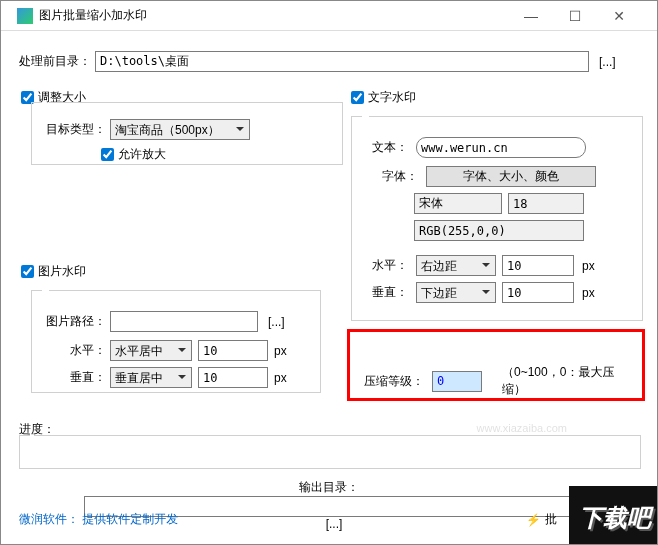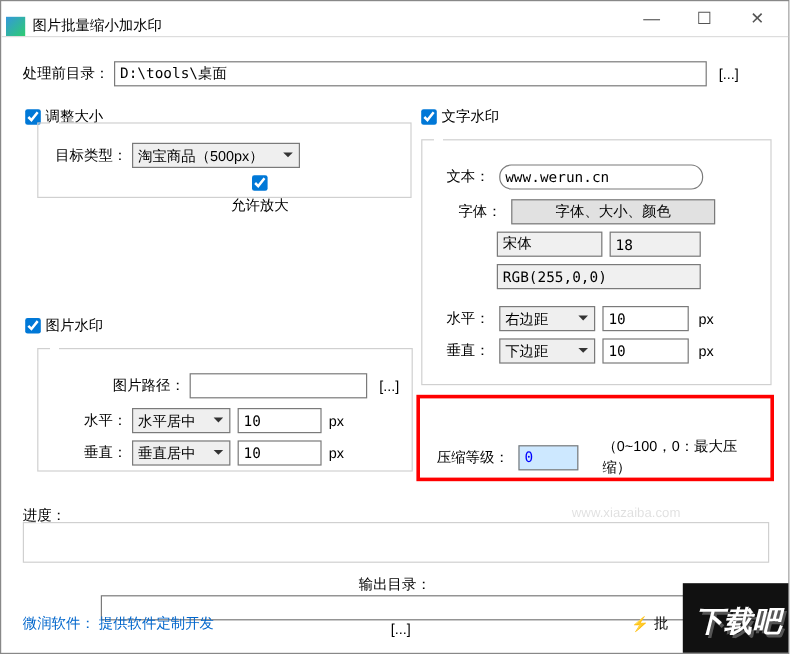--- a/index.html
+++ b/index.html
@@ -1,17 +1,17 @@
 <!DOCTYPE html>
 <html><head>
 <meta charset="utf-8">
 <style>
 * { box-sizing: border-box; margin: 0; padding: 0; }
 body { font-family: "Microsoft YaHei", SimSun, sans-serif; font-size: 12px; background: #fff; color: #000; }
-.titlebar { height: 30px; border-bottom: 1px solid #ddd; display: flex; align-items: flex-end; padding: 0 4px; }
+.titlebar { height: 30px; border-bottom: 1px solid #ddd; display: flex; align-items: center; padding: 0 16px; }
 .titlebar .icon { width: 16px; height: 16px; background: linear-gradient(135deg,#3498db,#2ecc71); margin-right: 6px; }
 .titlebar .title { flex: 1; }
 .titlebar .btns { display: flex; gap: 0; }
 .titlebar .btn { width: 44px; height: 30px; display: flex; align-items: center; justify-content: center; font-size: 14px; color: #555; }
 .window { width: 658px; height: 545px; border: 1px solid #888; position: relative; overflow: hidden; }
 .body { position: relative; width: 656px; height: 513px; }
 .row { display: flex; align-items: center; }
 .label { white-space: nowrap; }
 input[type=text], .tin { border: 1px solid #7a7a7a; height: 21px; padding: 1px 4px; font-size: 12px; background: #fff; font-family: SimSun, monospace; }
 .tin.ro { background: #f0f0f0; }
@@ -58,33 +58,33 @@
     <fieldset class="group" style="left:30px; top:64px; width:312px; height:70px;">
       <legend>&nbsp;</legend>
       <div class="row" style="margin-top:2px;">
         <span class="label" style="margin-left:4px;">目标类型：</span>
         <span class="selwrap" style="margin-left:4px;">
           <select class="sel" style="width:140px;">
             <option>淘宝商品（500px）</option>
           </select>
         </span>
       </div>
-      <label class="cb" style="margin-left:59px; margin-top:6px;flex-direction:column;">
+      <label class="cb" style="margin-left:59px; margin-top:6px;">
         <input type="checkbox" checked="" style="">
         <span>允许放大</span>
       </label>
     </fieldset>
 
     <label class="cb" style="position:absolute; left:20px; top:232px;">
       <input type="checkbox" checked="" style="">
       <span>图片水印</span>
     </label>
     <fieldset class="group" style="left:30px; top:252px; width:290px; height:110px;">
       <legend>&nbsp;</legend>
-      <div class="row" style="margin-top:6px;margin-left:48px;">
+      <div class="row" style="margin-top:6px;">
         <span class="label" style="margin-left:4px;">图片路径：</span>
         <input class="tin" style="width: 148px; margin-left: 4px;" value="">
         <span style="margin-left:10px;">[...]</span>
       </div>
       <div class="row" style="margin-top:8px;">
         <span class="label" style="margin-left:28px;">水平：</span>
         <span class="selwrap" style="margin-left:4px;">
           <select class="sel" style="width:82px;"><option>水平居中</option></select>
         </span>
         <input class="tin" style="width: 70px; margin-left: 6px;" value="10">

